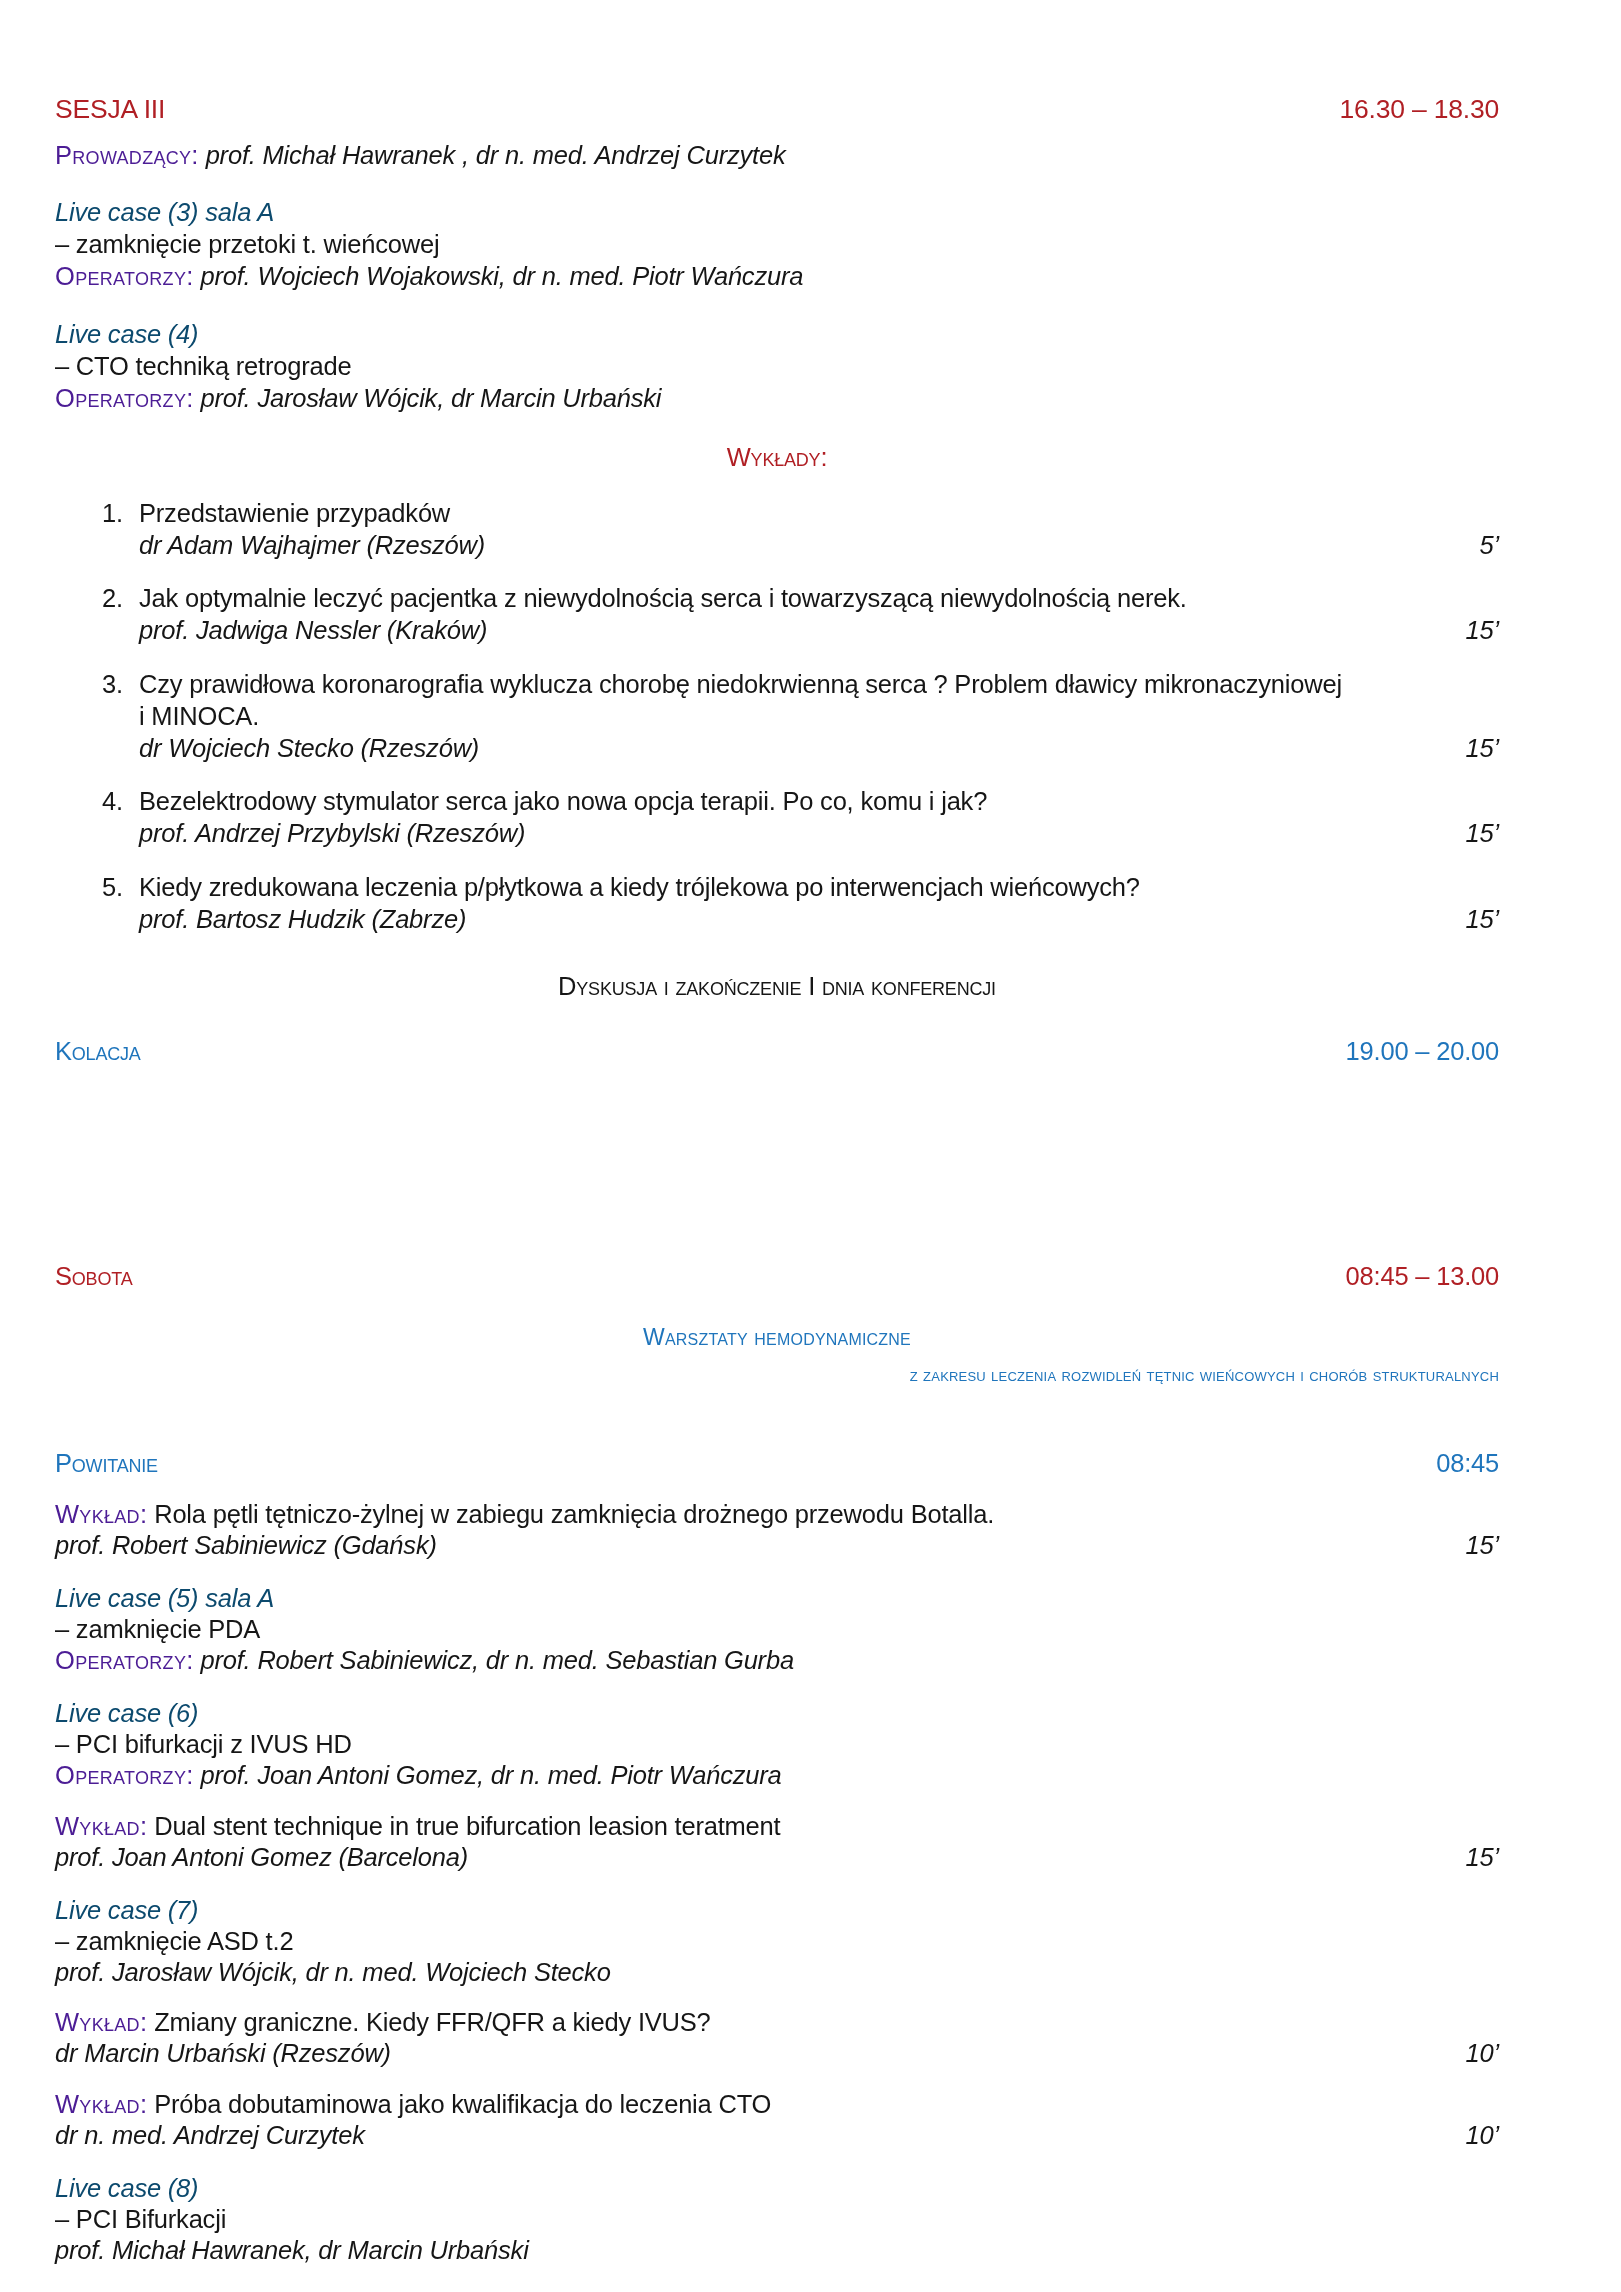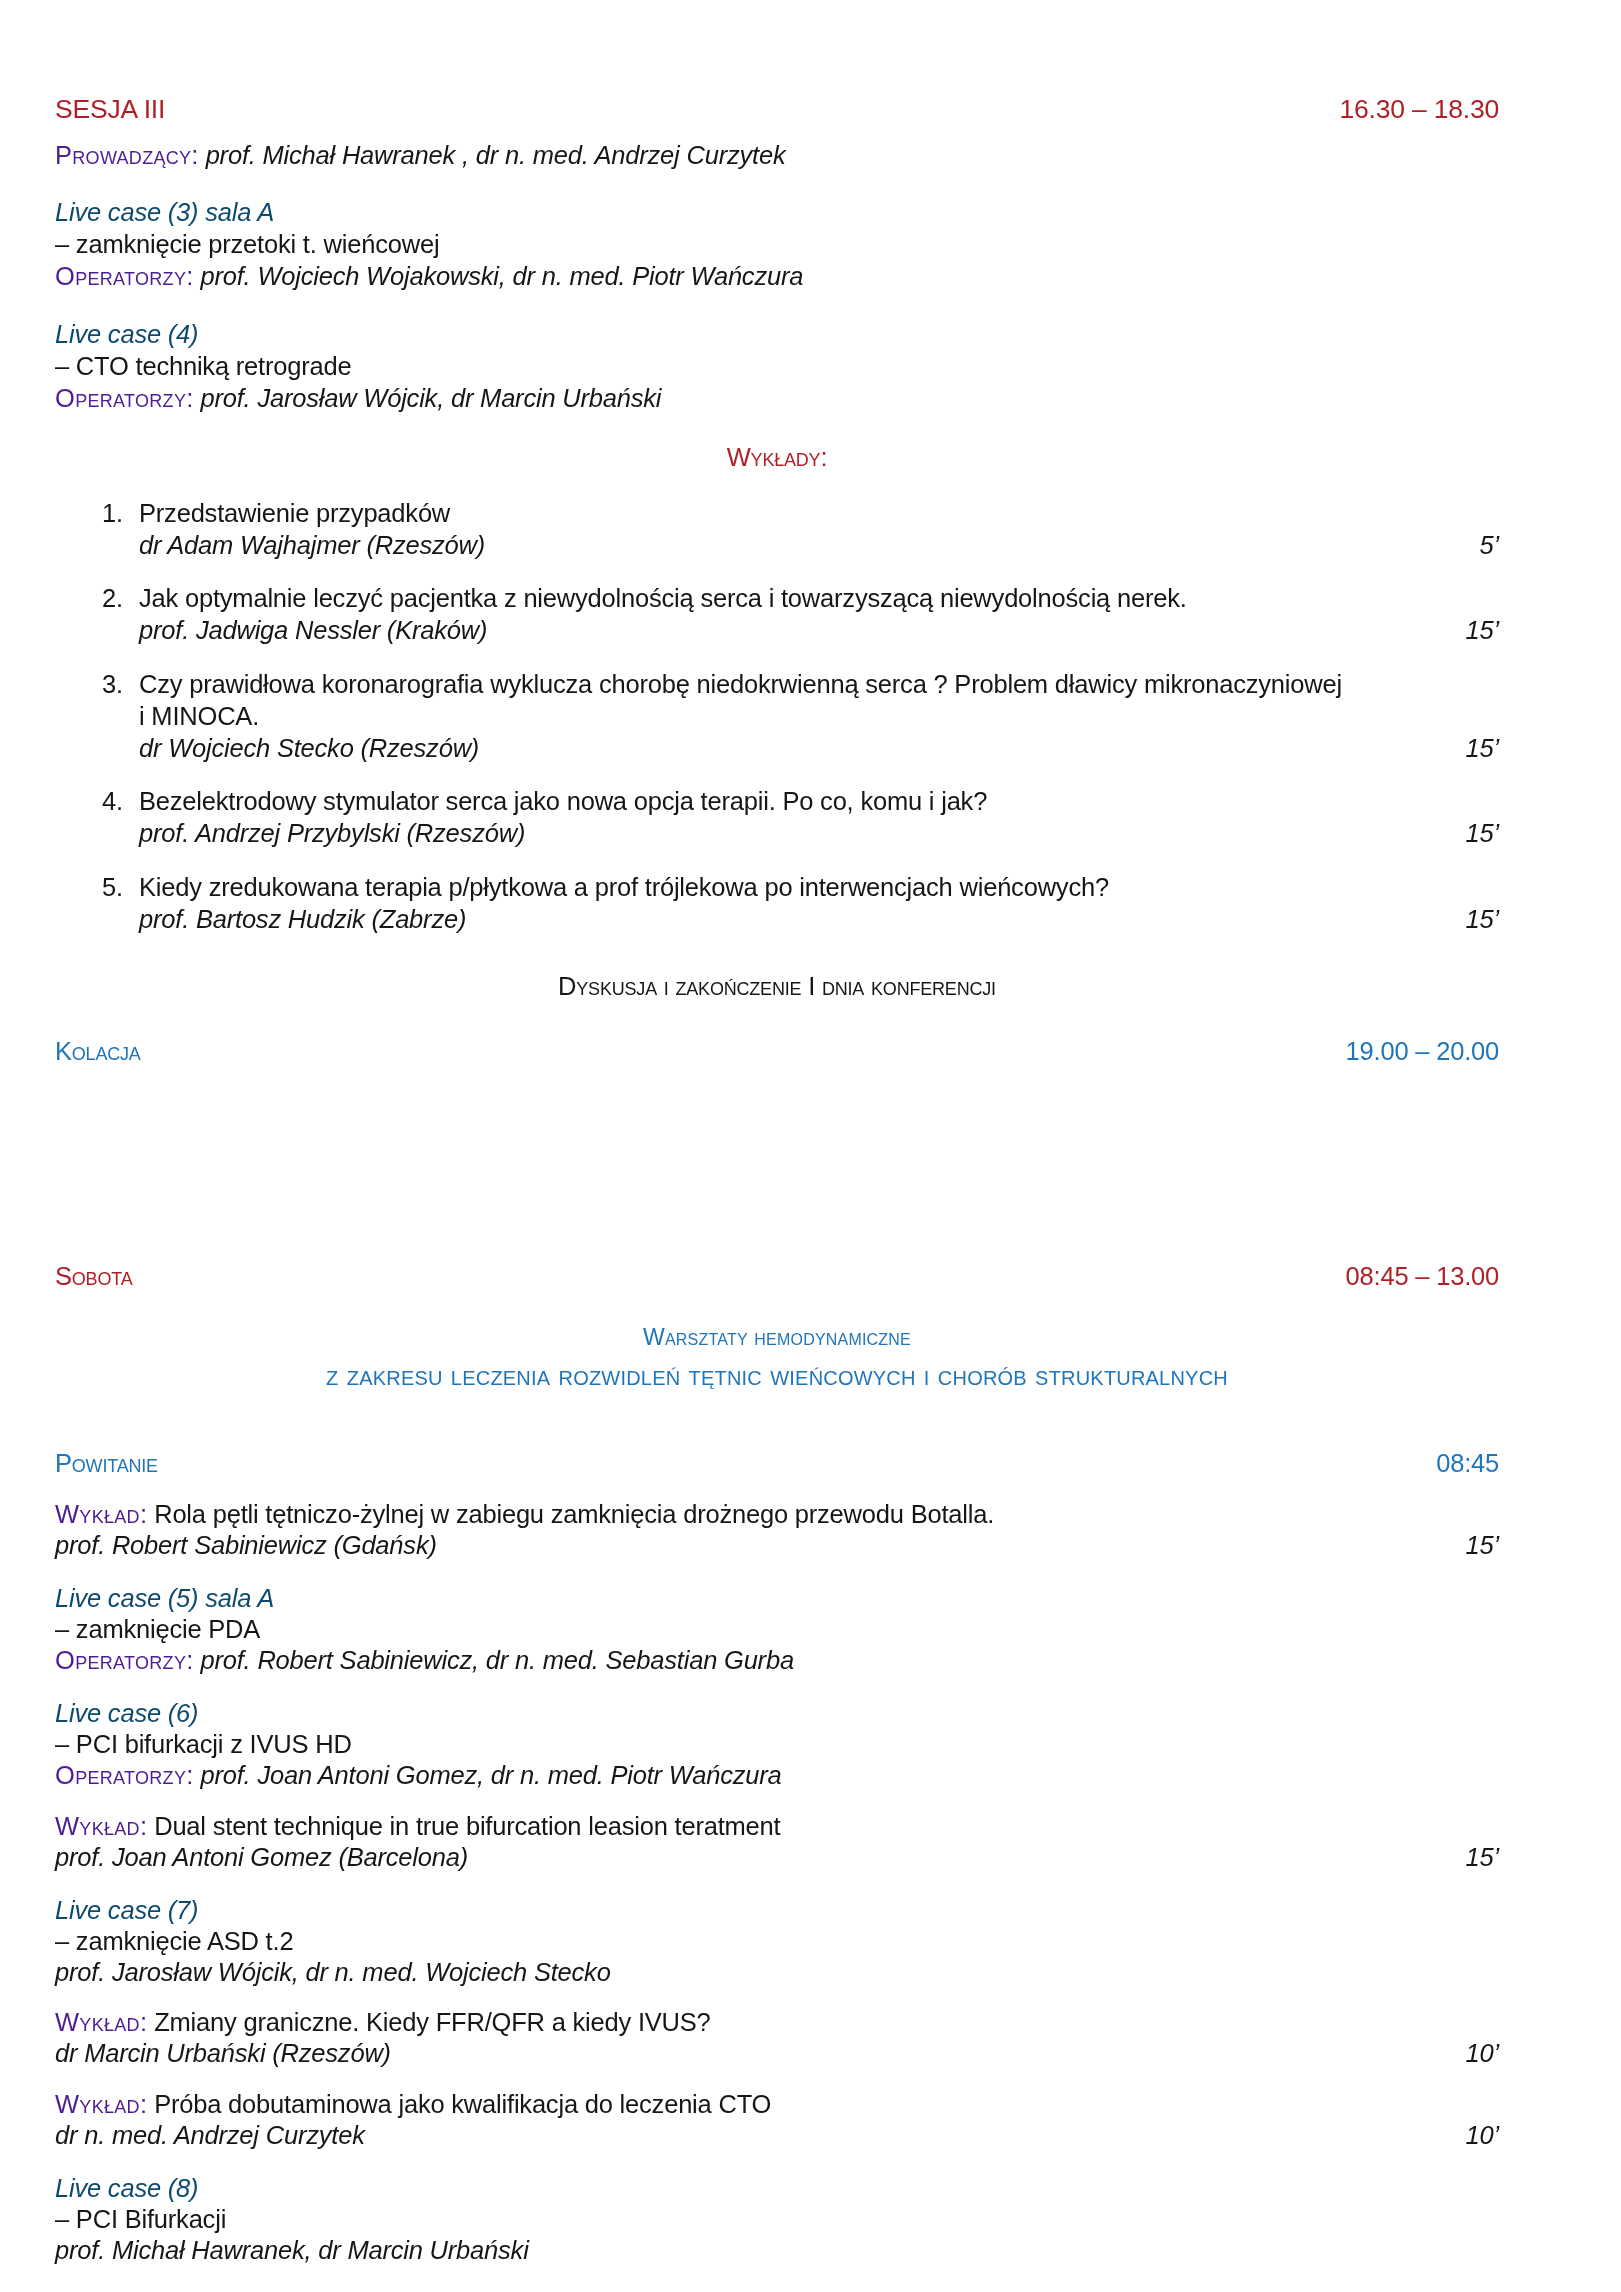--- a/index.html
+++ b/index.html
@@ -31,21 +31,21 @@
   .lecture-item { display:flex; margin-top:21.6px; }
   .lecture-item.first { margin-top:23.5px; }
   .li-num { flex:none; width:37px; }
   .li-body { flex:1; }
 
   .mt-closing { margin-top:35px; color:#161616; }
   .mt-dinner { margin-top:33px; }
   .mt-saturday { margin-top:157px; }
 
   .ws-title { font-size:23px; line-height:41px; margin-top:25.5px; letter-spacing:0.2px; }
-  .ws-sub { font-size:29px; line-height:35px; letter-spacing:0.2px; }
+  .ws-sub { font-size:18px; line-height:35px; letter-spacing:0.2px;text-align:right; }
 
   .sat { line-height:31px; }
   .mt-powitanie { margin-top:55px; }
   .mt-sblock { margin-top:19.6px; }
   .mt-lunch { margin-top:23.5px;gap:40px; }
 </style>
 </head>
 <body>
 
 <div class="page">
@@ -122,21 +122,21 @@
         <div class="split">
           <span class="italic">prof. Andrzej Przybylski (Rzeszów)</span>
           <span class="dur">15’</span>
         </div>
       </div>
     </div>
 
     <div class="lecture-item">
       <span class="li-num">5.</span>
       <div class="li-body">
-        <div>Kiedy zredukowana terapia p/płytkowa a prof trójlekowa po interwencjach wieńcowych?</div>
+        <div>Kiedy zredukowana leczenia p/płytkowa a kiedy trójlekowa po interwencjach wieńcowych?</div>
         <div class="split">
           <span class="italic">prof. Bartosz Hudzik (Zabrze)</span>
           <span class="dur">15’</span>
         </div>
       </div>
     </div>
 
   </div>
 
   <p class="sc center mt-closing">Dyskusja i zakończenie I dnia konferencji</p>

